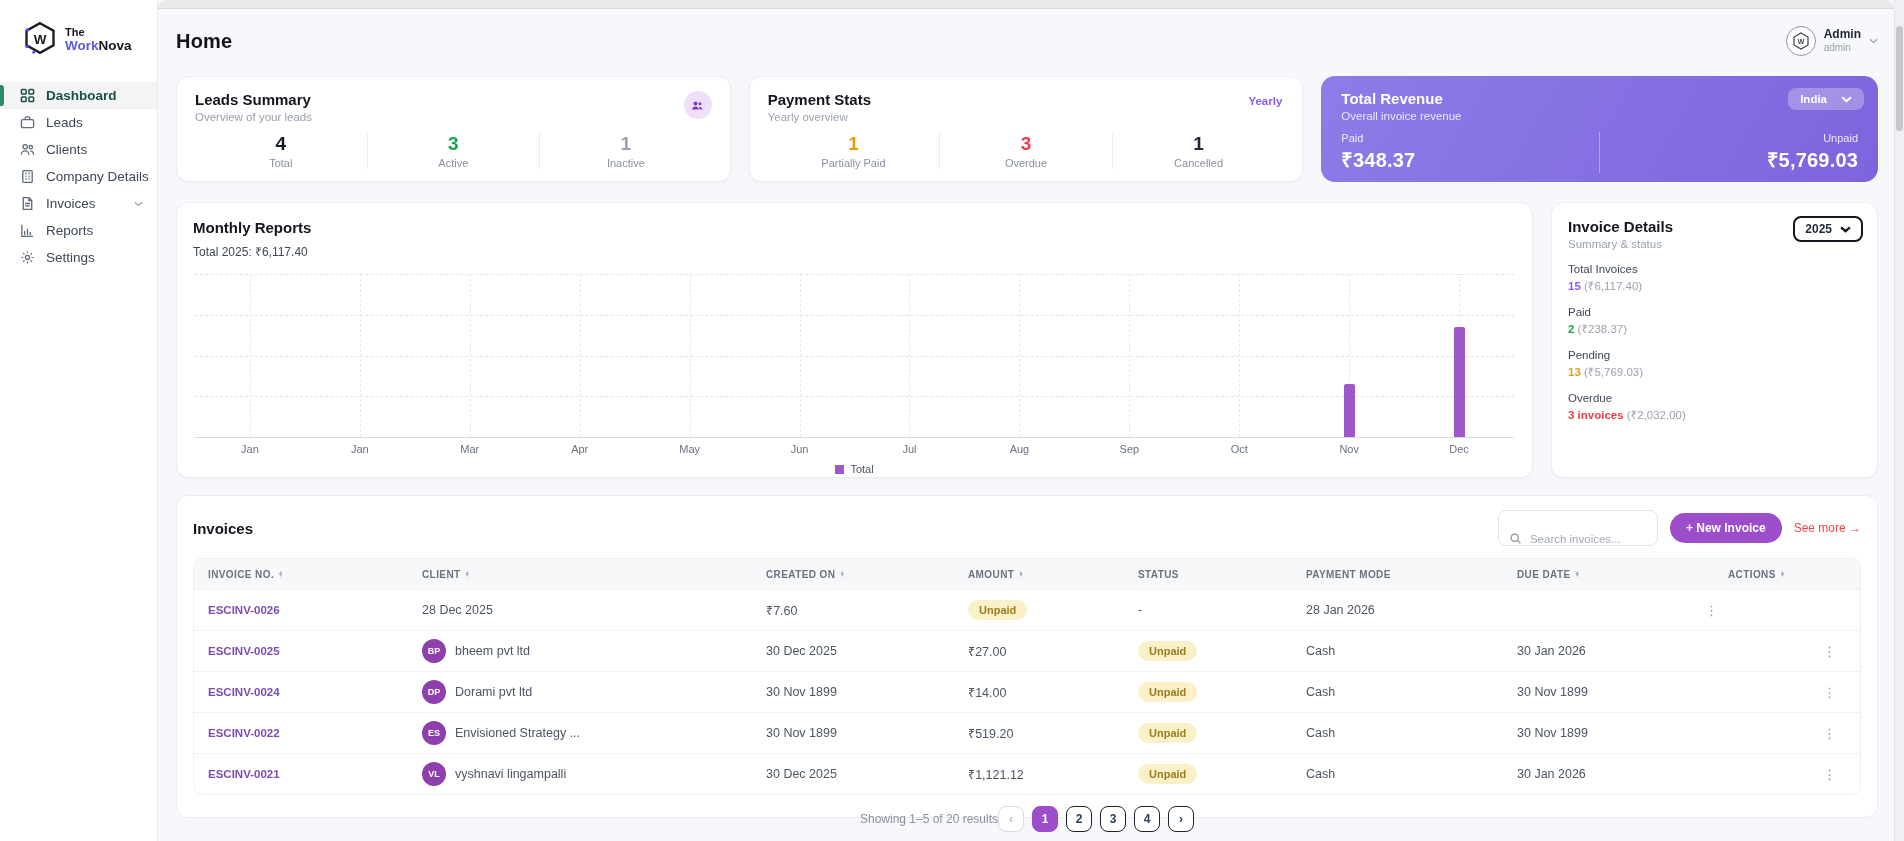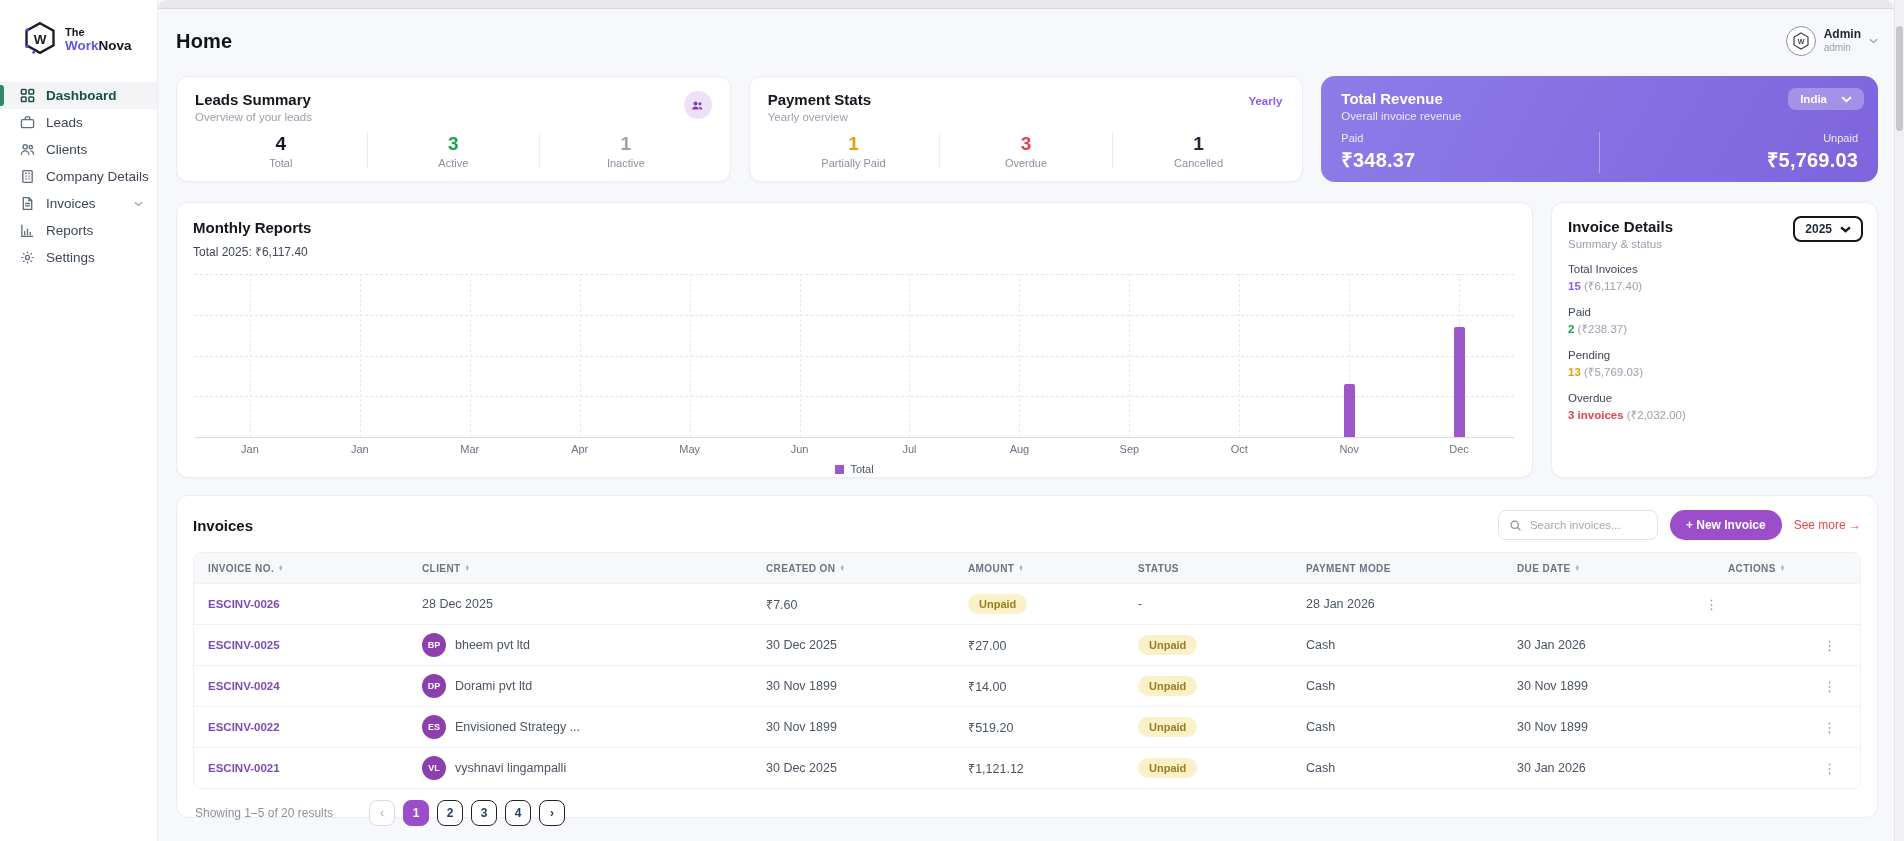--- a/index.html
+++ b/index.html
@@ -80,39 +80,39 @@
   .detail-block { margin-top:13px; }
   .detail-label { font-size:11.5px; color:#3f4856; }
   .detail-line { font-size:11.5px; margin-top:3px; color:#9aa1ac; }
   .detail-count { font-weight:700; }
 
   
   .invoices-card { position:absolute; top:486px; left:18px; right:16px; bottom:23px; background:#fff; border:1px solid #ecedf2; border-radius:12px; padding:14px 16px 6px; }
   .inv-head { display:flex; align-items:center; justify-content:space-between; }
   .inv-title { font-size:15px; font-weight:700; color:#15161d; }
   .inv-tools { display:flex; align-items:center; gap:12px; }
-  .search-box { display:flex; align-items:center; gap:8px; width:160px; height:30px; border:1px solid #e2e4ea; border-radius:8px; padding:0 10px; background:#fff; color:#9aa1ac; }
+  .search-box { display:flex; align-items:flex-end; gap:8px; width:160px; height:36px; border:1px solid #e2e4ea; border-radius:8px; padding:0 10px; background:#fff; color:#9aa1ac; }
   .search-box input { border:none; outline:none; font-size:11.5px; width:110px; font-family:"Liberation Sans", sans-serif; color:#374151; background:transparent; }
   .search-box input::placeholder { color:#a2a8b3; }
   .new-invoice-btn { background:#9b4dca; color:#fff; font-size:12px; font-weight:700; border:none; border-radius:16px; padding:8px 16px; display:flex; align-items:center; gap:6px; cursor:pointer; font-family:"Liberation Sans", sans-serif; }
   .see-more { font-size:12px; font-weight:400; color:#ef4444; cursor:pointer; }
 
   .table { margin-top:12px; border:1px solid #f0f0f4; border-radius:8px; overflow:hidden; }
   .trow { display:grid; grid-template-columns:214px 344px 202px 170px 168px 211px 211px 1fr; align-items:center; padding:0 14px; }
   .thead { background:#f7f8fa; height:30px; font-size:10px; font-weight:700; color:#6b7280; letter-spacing:.4px; }
   .th { display:flex; align-items:center; gap:4px; }
   .sort { display:inline-flex; flex-direction:column; line-height:.6; font-size:5.5px; color:#aeb3bc; cursor:pointer; }
   .tbody-row { height:41px; border-top:1px solid #f1f1f5; font-size:12.5px; color:#4b5563; }
   .inv-no { color:#7d4bb5; font-size:11.5px; font-weight:600; cursor:pointer; }
   .client-cell { display:flex; align-items:center; gap:9px; }
   .client-avatar { width:24px; height:24px; border-radius:50%; background:#8e3fae; color:#fff; font-size:9px; font-weight:700; display:flex; align-items:center; justify-content:center; }
   .pill { display:inline-block; background:#faf1c8; color:#9b7d1e; font-size:11px; font-weight:600; border-radius:11px; padding:4px 11px; }
   .dots { text-align:right; padding-right:10px; color:#8a919d; font-size:13px; cursor:pointer; }
 
-  .inv-footer { display:flex; align-items:center; justify-content:flex-start; padding:11px 2px 6px;gap:36px; }
+  .inv-footer { display:flex; align-items:center; justify-content:center; padding:11px 2px 6px; }
   .showing { font-size:12px; color:#8a919d; }
   .pager { display:flex; gap:8px; }
   .pbtn { width:26px; height:26px; border-radius:8px; display:flex; align-items:center; justify-content:center; font-size:12px; font-weight:700; cursor:pointer; background:#fff; border:1.5px solid #20232b; color:#274060; }
   .pbtn.nav-pbtn { border:1px solid #d9dbe1; color:#a3a8b1; font-weight:400; }
   .pbtn.active { background:#9b4dca; border-color:#9b4dca; color:#fff; }
 </style>
 </head>
 <body>
 
 <div class="chrome-strip"></div>

